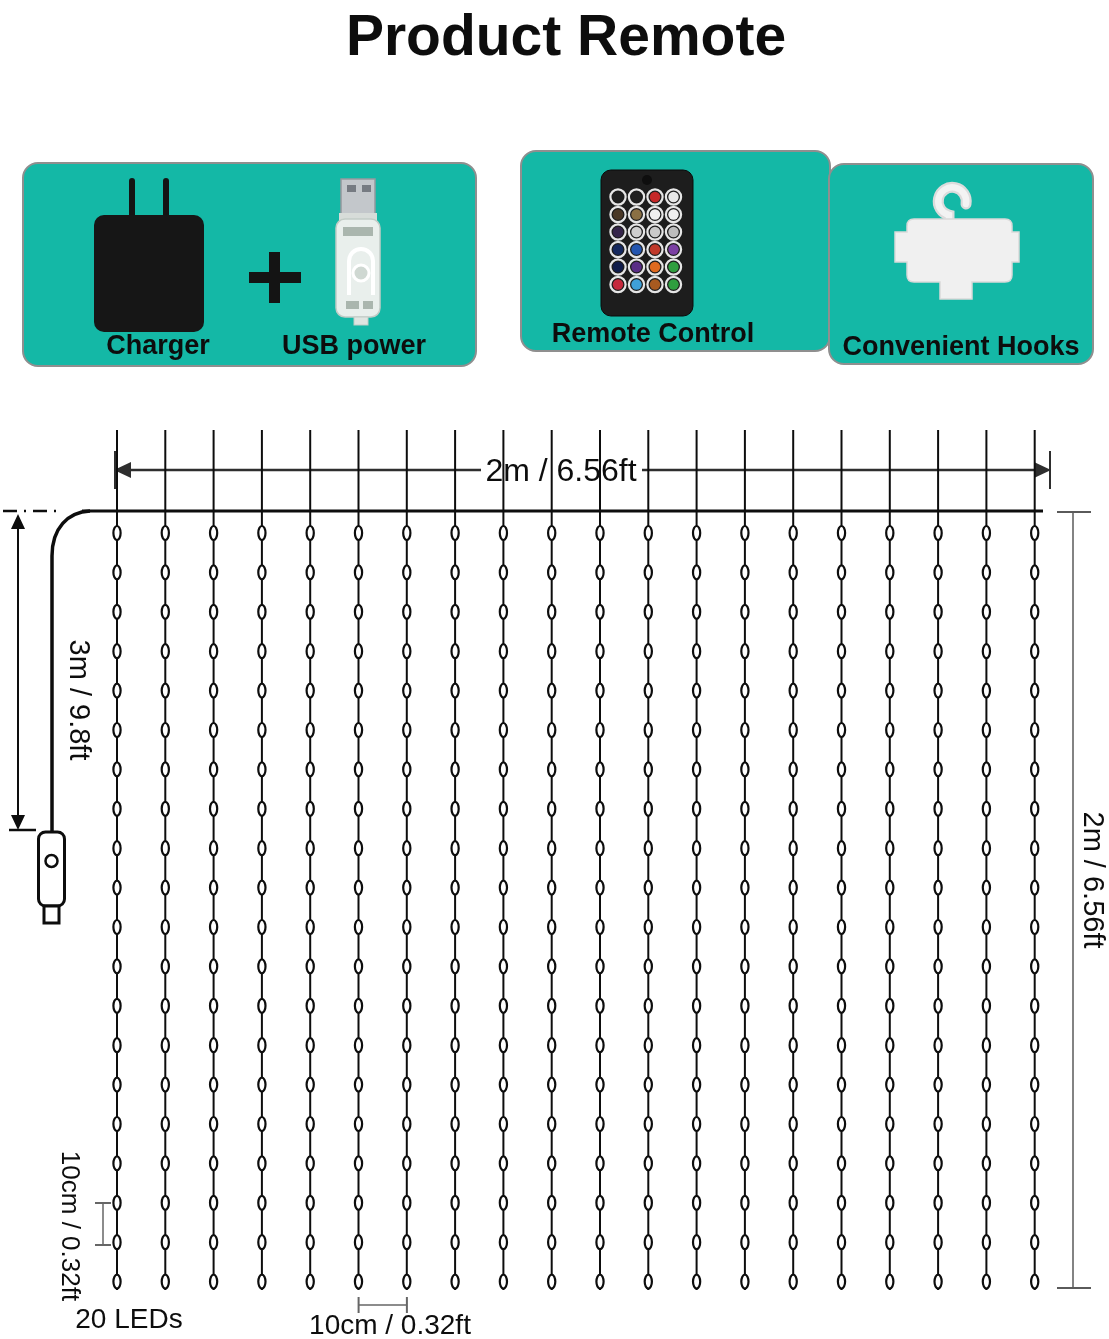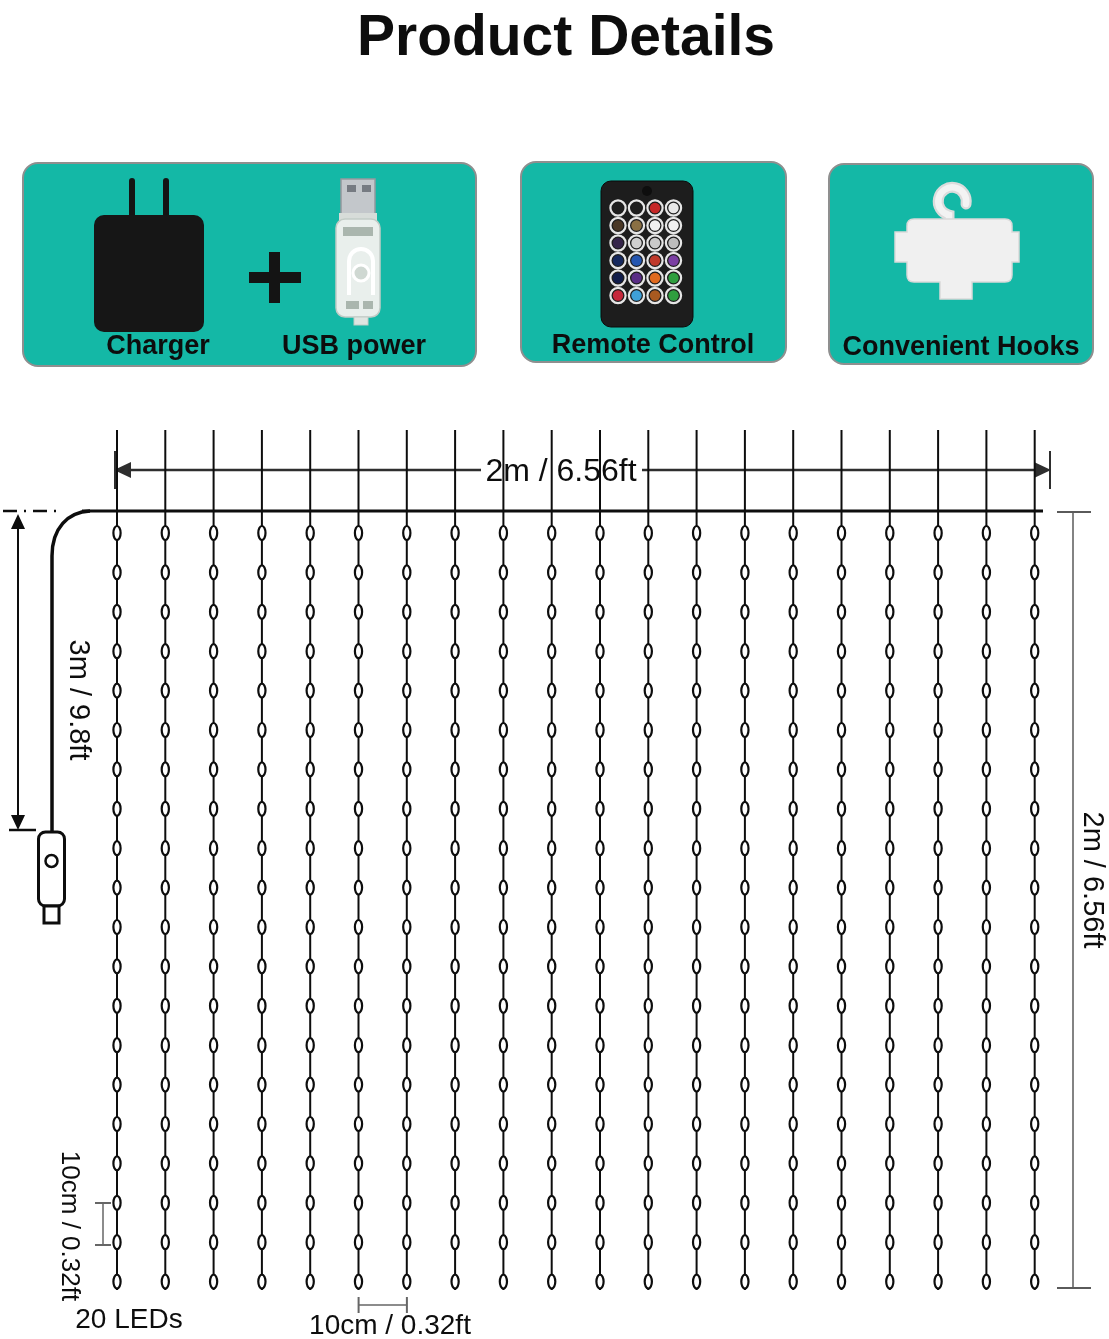--- a/index.html
+++ b/index.html
@@ -5,21 +5,21 @@
   html,body{margin:0;padding:0;background:#fff;}
   .page{position:relative;width:1109px;height:1339px;background:#fff;overflow:hidden;
         font-family:"Liberation Sans",sans-serif;color:#111;}
   .abs{position:absolute;}
   
   .title{position:absolute;top:2px;left:566px;transform:translateX(-50%);
          font-size:57px;font-weight:700;letter-spacing:0px;white-space:nowrap;color:#0d0d0d;}
   
   .cbox{position:absolute;border:2px solid #8f8f8f;border-radius:16px;background:#14b8a6;}
   #box-power{left:22px;top:162px;width:451px;height:201px;}
-  #box-remote{left:520px;top:161px;width:263px;height:198px;}
+  #box-remote{left:520px;top:150px;width:263px;height:198px;padding-left:44px;}
   #box-hooks{left:828px;top:163px;width:262px;height:198px;}
   .cbox-label{position:absolute;top:166px;transform:translateX(-50%);
               font-size:27px;font-weight:700;white-space:nowrap;color:#0d0d0d;}
   
   .prong{position:absolute;width:6px;height:41px;background:#141414;border-radius:3px 3px 0 0;}
   .charger-body{position:absolute;left:70px;top:51px;width:110px;height:117px;
                 background:#161616;border-radius:10px;}
   
   .plus-h{position:absolute;left:225px;top:108px;width:52px;height:11px;background:#141414;}
   .plus-v{position:absolute;left:245px;top:88px;width:11px;height:51px;background:#141414;}
@@ -27,21 +27,21 @@
   .dim-text-orange{font-size:32px;}
   .dim-v{font-size:29px;}
   .dim-v-small{font-size:26px;}
   .bottom-label{font-size:28px;}
 </style>
 </head>
 <body>
 
 <div class="page">
 
-  <div class="title">Product Details</div>
+  <div class="title">Product Remote</div>
 
   <div class="cbox" id="box-power">
     <div>
       <div class="prong" style="left:105px;top:14px;"></div>
       <div class="prong" style="left:139px;top:14px;"></div>
       <div class="charger-body"></div>
     </div>
     <div>
       <span class="plus-h"></span>
         <span class="plus-v"></span>

